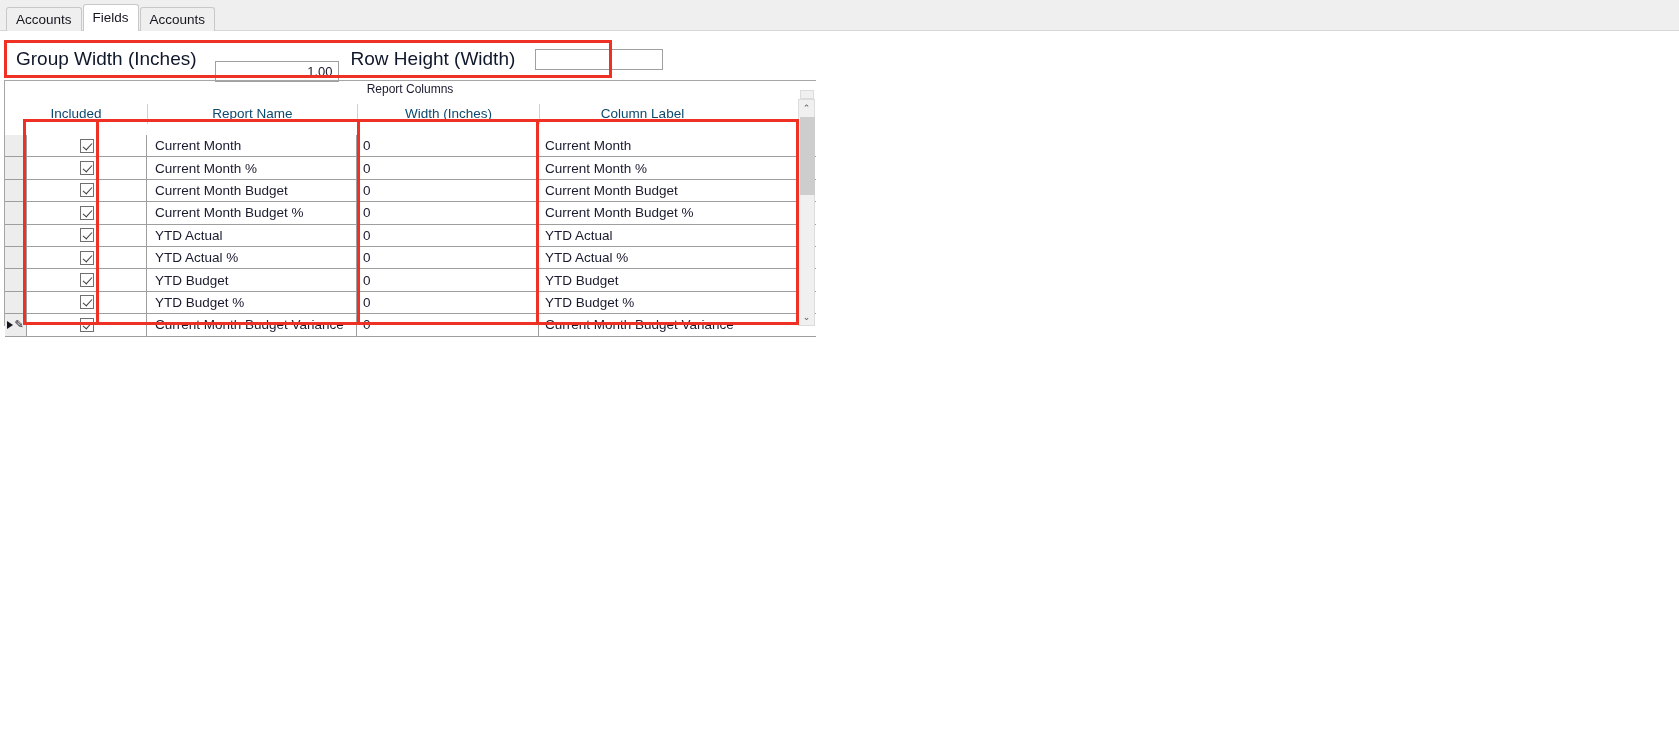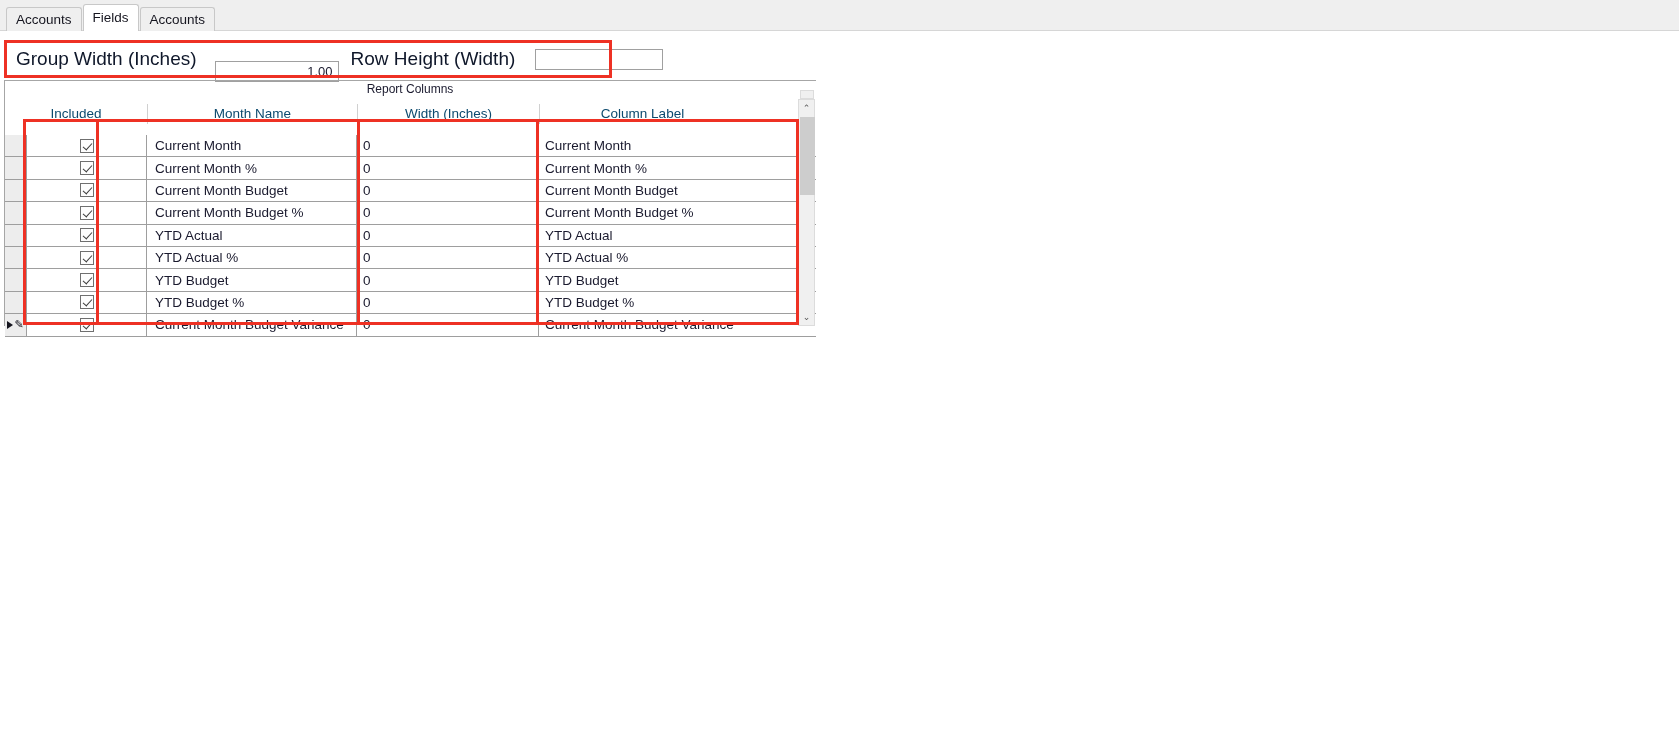--- a/index.html
+++ b/index.html
@@ -320,21 +320,21 @@
 <div class="params-highlight"></div>
 
 <div class="grid-panel">
   <div class="grid-top-border"></div>
   <div class="grid-left-border"></div>
 
   <div class="grid-caption">Report Columns</div>
 
   <div class="grid-headers">
     <div class="gh first" style="width:142px">Included</div>
-    <div class="gh" style="width:210px">Month Name</div>
+    <div class="gh" style="width:210px">Report Name</div>
     <div class="gh" style="width:182px">Width (Inches)</div>
     <div class="gh" style="width:206px">Column Label</div>
   </div>
 
   <div class="grid-body" id="grid-body">
       <div class="grid-row">
         <div class="cell rowhdr"></div>
         <div class="cell included">
           <span class="chk"></span>
         </div>

